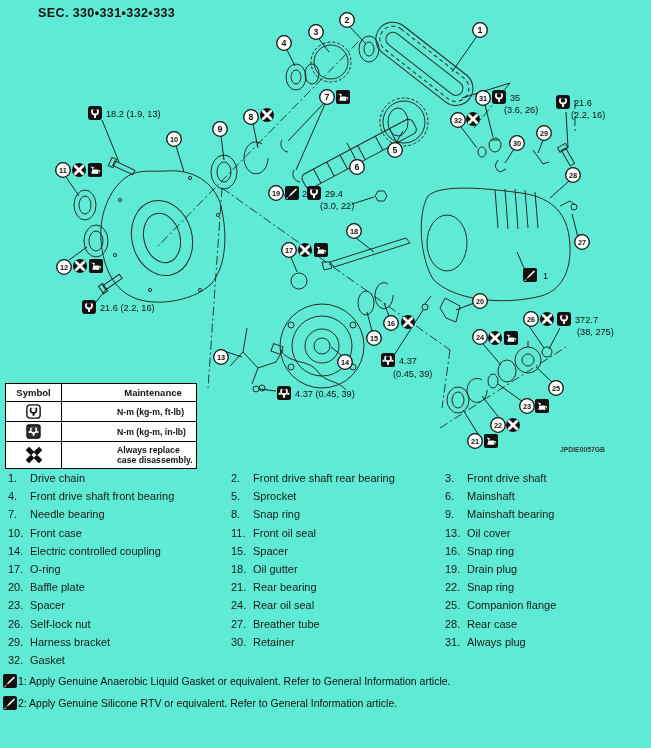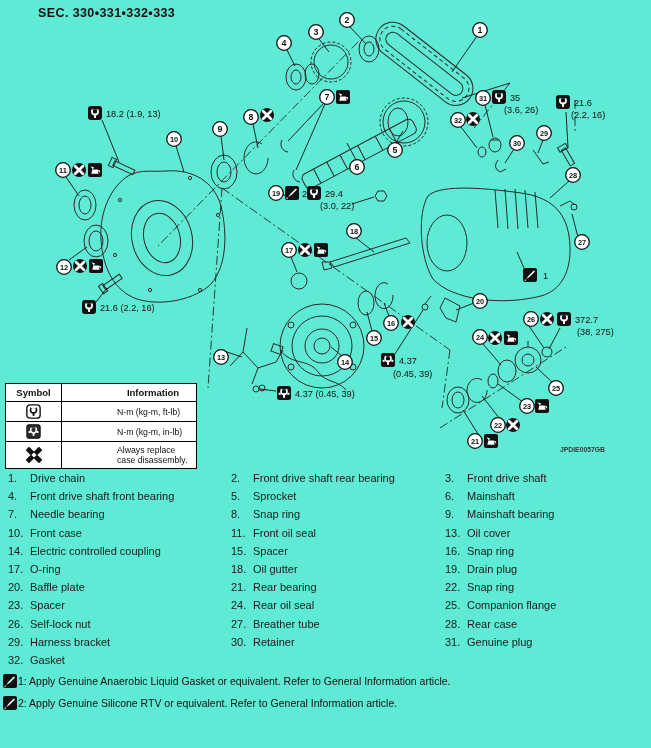--- a/index.html
+++ b/index.html
@@ -7,21 +7,21 @@
         font-family:"Liberation Sans",sans-serif;color:#111;}
   .sec-title{position:absolute;left:38px;top:6px;font-size:12.5px;font-weight:bold;letter-spacing:.4px;}
   svg.diagram{position:absolute;left:0;top:0;}
   svg.diagram text{font-family:"Liberation Sans",sans-serif;}
   .mk-t{font-size:9.2px;fill:#111;}
   
   .legend{position:absolute;left:5px;top:383px;width:190px;border:1.6px solid #000;background:#fff;}
   .lg-row{display:flex;border-top:1.2px solid #000;gap:48px;}
   .lg-row:first-child{border-top:none;}
   .lg-sym{width:55px;border-right:1.2px solid #000;display:flex;align-items:center;justify-content:center;padding:2px 0;}
-  .lg-desc{flex:1;display:flex;align-items:center;font-size:8.7px;font-weight:normal;padding:3px 0 3px 7px;}
+  .lg-desc{flex:1;display:flex;align-items:center;font-size:8.7px;font-weight:bold;padding:3px 0 3px 7px;}
   .lg-head .lg-sym,.lg-head .lg-desc{font-size:9.5px;font-weight:bold;justify-content:center;padding:3px 0;}
   .lg-head .lg-desc{padding-left:0;}
   
   .parts{position:absolute;left:0;top:469px;width:651px;display:grid;
          grid-template-columns:223px 214px 1fr;font-size:11px;color:#1a1a1a;}
   .p-item{display:flex;align-items:center;height:18.2px;}
   .p-num{flex:none;width:22px;padding-left:8px;}
   
   .footnotes{position:absolute;left:3px;top:674px;width:646px;}
   .fn{display:flex;align-items:center;height:14px;margin-bottom:8.2px;font-size:10.5px;white-space:nowrap;}
@@ -473,21 +473,21 @@
       <g>
         <circle cx="458" cy="120" r="7.3" fill="#fff" stroke="#111" stroke-width="1.3"></circle>
         <text x="458" y="122.9" text-anchor="middle" font-size="7.4" font-weight="bold" fill="#111">32</text>
       </g>
       <text x="560" y="452" font-size="6.8" font-weight="bold" fill="#3a3a3a">JPDIE0057GB</text>
     </svg>
 
   <div class="legend">
       <div class="lg-row lg-head">
         <div class="lg-sym">Symbol</div>
-        <div class="lg-desc">Information</div>
+        <div class="lg-desc">Maintenance</div>
       </div>
       <div class="lg-row">
         <div class="lg-sym">
           <svg width="15" height="15" viewBox="0 0 14 14">
             <rect x="0.8" y="0.8" width="12.4" height="12.4" rx="3" fill="#fff" stroke="#111" stroke-width="1.3"></rect>
             <circle cx="7" cy="5.7" r="2.8" fill="none" stroke="#111" stroke-width="1.5"></circle>
             <rect x="4.7" y="1.9" width="4.6" height="2.2" fill="#fff"></rect>
             <rect x="6.2" y="7.5" width="1.7" height="3.6" fill="#111"></rect>
           </svg>
         </div>
@@ -629,21 +629,21 @@
       <div class="p-item">
         <span class="p-num">29.</span>
         <span class="p-name">Harness bracket</span>
       </div>
       <div class="p-item">
         <span class="p-num">30.</span>
         <span class="p-name">Retainer</span>
       </div>
       <div class="p-item">
         <span class="p-num">31.</span>
-        <span class="p-name">Genuine plug</span>
+        <span class="p-name">Always plug</span>
       </div>
       <div class="p-item">
         <span class="p-num">32.</span>
         <span class="p-name">Gasket</span>
       </div>
     </div>
 
   <div class="footnotes">
       <div class="fn">
         <span class="fn-ic">

